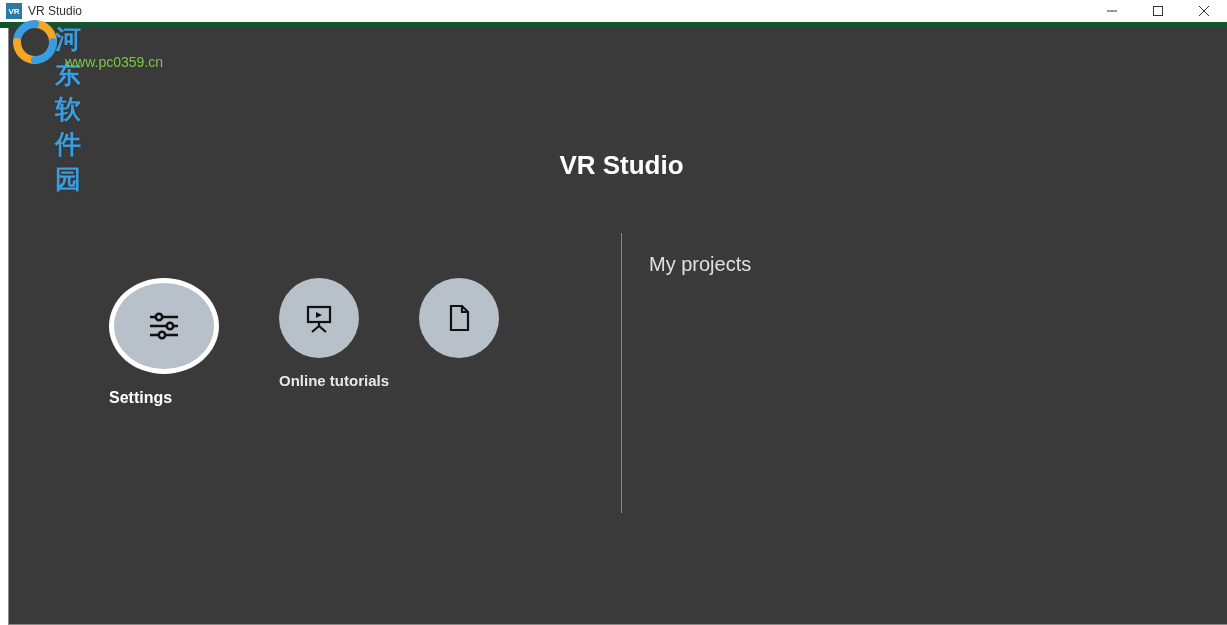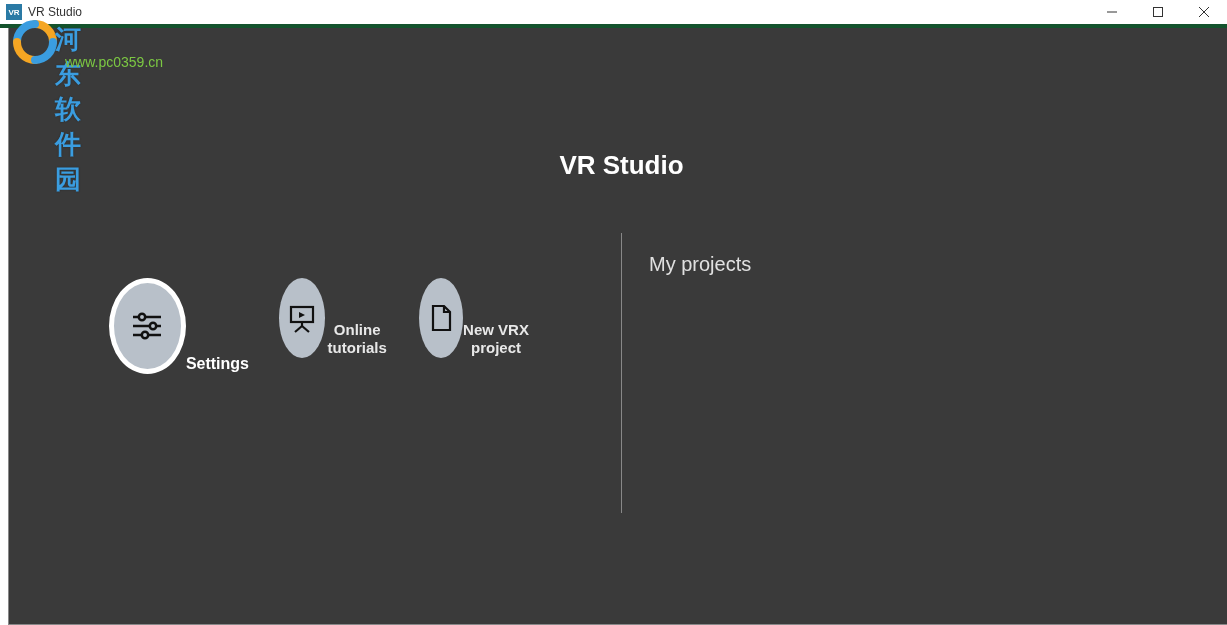--- a/index.html
+++ b/index.html
@@ -3,21 +3,21 @@
 <meta charset="utf-8">
 <style>
   * { box-sizing: border-box; margin: 0; padding: 0; }
   html, body { width: 1227px; height: 625px; font-family: "Segoe UI", Arial, sans-serif; overflow: hidden; }
   
   .titlebar {
     height: 28px;
     background: #fff;
     display: flex;
     align-items: center;
-    border-bottom: 4px solid #14532d;
+    border-bottom: 6px solid #14532d;
     position: relative;
   }
   .titlebar-icon {
     width: 16px; height: 16px;
     margin-left: 6px;
     background: #2a7aa5;
     display: flex; align-items: center; justify-content: center;
     color: #fff; font-size: 8px; font-weight: bold;
   }
   .titlebar-title {
@@ -92,22 +92,22 @@
     position: absolute;
     top: 250px;
     left: 100px;
     display: flex;
     align-items: flex-start;
     gap: 30px;
   }
   
   .action {
     display: flex;
-    flex-direction: row;
-    align-items: flex-end;
+    flex-direction: column;
+    align-items: flex-start;
     width: 110px;
   }
   .action.selected { width: 140px; }
   
   .action-circle {
     width: 80px; height: 80px;
     border-radius: 50%;
     background: #b8c0c9;
     display: flex;
     align-items: center;
@@ -220,21 +220,20 @@
       <div class="action-label">Online tutorials</div>
     </div>
 
     <div class="action">
       <div class="action-circle">
         <svg width="30" height="30" viewBox="0 0 30 30">
           <path d="M7 3 L18 3 L24 9 L24 27 L7 27 Z" fill="none" stroke="#111" stroke-width="2.2" stroke-linejoin="miter"></path>
           <path d="M18 3 L18 9 L24 9" fill="none" stroke="#111" stroke-width="2.2"></path>
         </svg>
       </div>
-      <div class="action-label">New VRX project</div>
     </div>
 
 
   </div>
 
   <div class="divider"></div>
 
   <div class="projects-title">My projects</div>
 
 </div>

